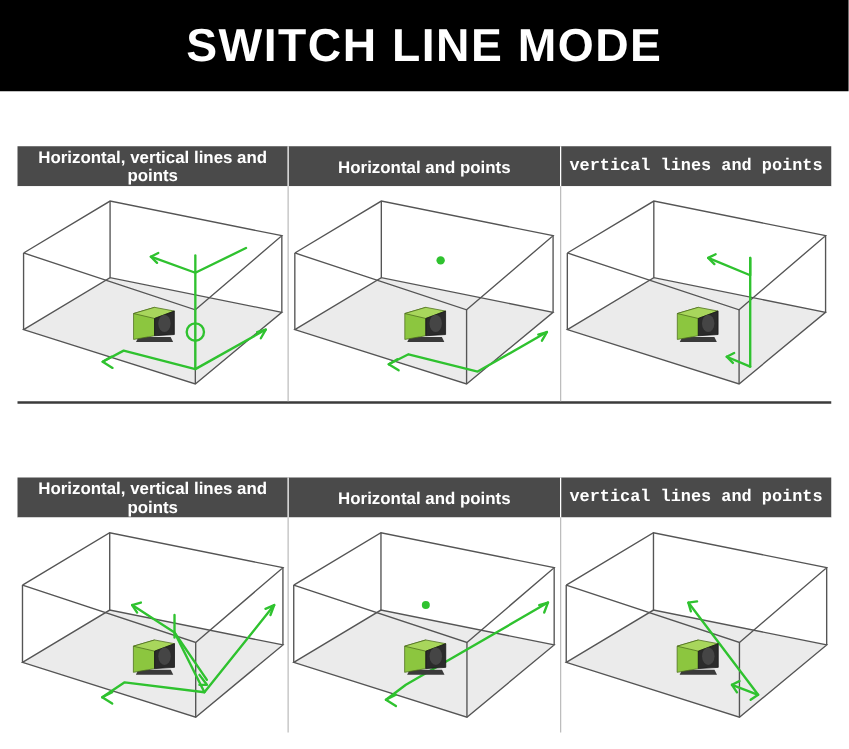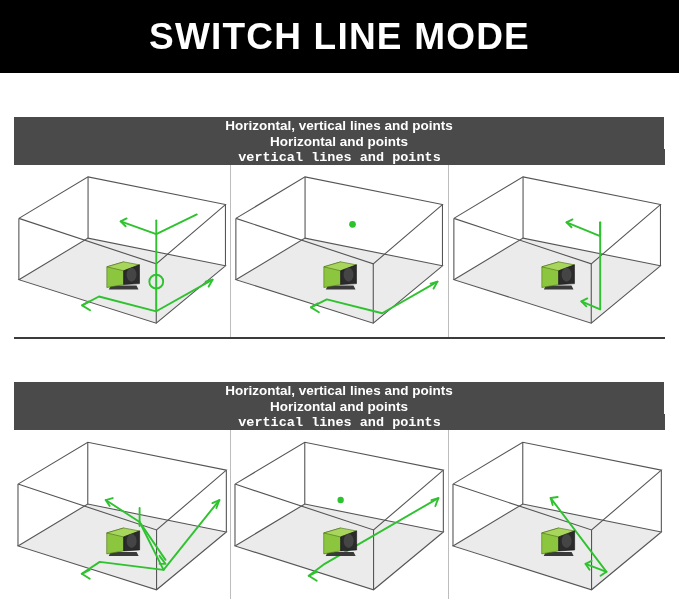--- a/index.html
+++ b/index.html
@@ -40,23 +40,22 @@
     position: absolute;
     left: 14px;
     width: 651px;
   }
   .mode-table.row-one { top: 117px; }
   .mode-table.row-two { top: 382px; }
 
   .header-row {
     display: flex;
     width: 651px;
-    height: 48px;
+    height: 32px;
     background: #4a4a4a;
-    flex-direction: column;
   }
   .header-cell {
     flex: 1 1 0;
     display: flex;
     align-items: center;
     justify-content: center;
     text-align: center;
     color: #ffffff;
     font-size: 13.5px;
     font-weight: bold;

